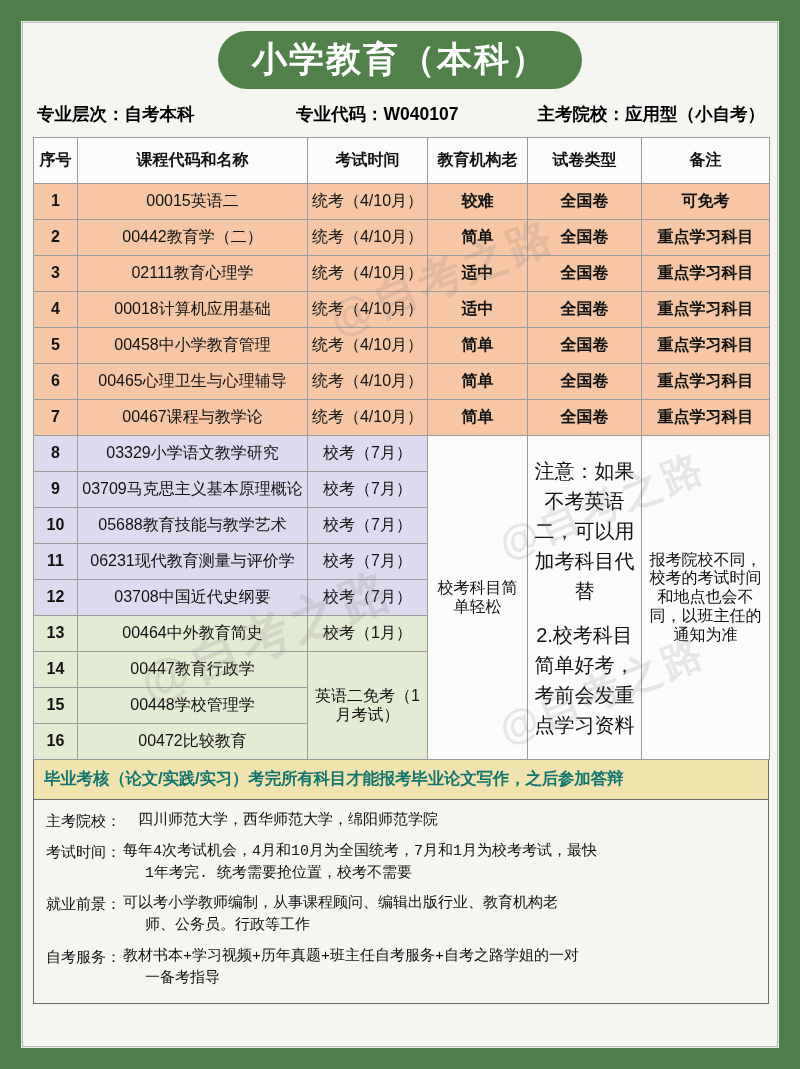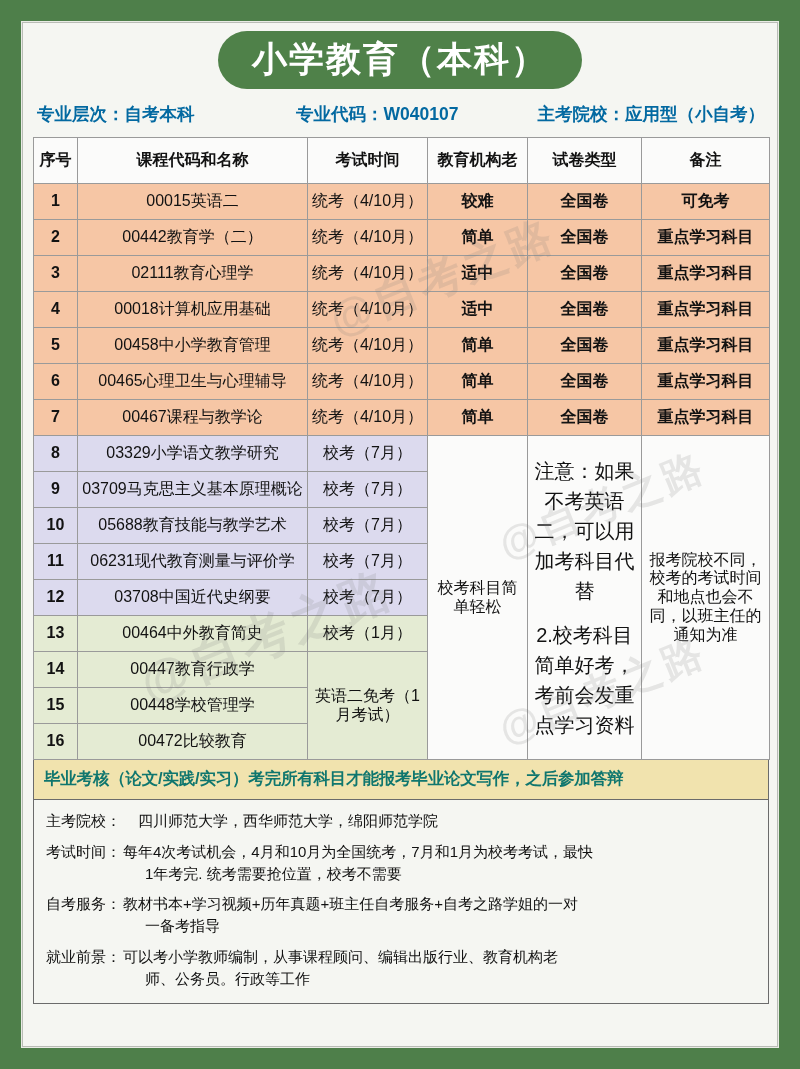--- a/index.html
+++ b/index.html
@@ -42,21 +42,21 @@
     white-space: nowrap;
   }
 
   
   .meta-row {
     display: flex;
     align-items: baseline;
     padding: 13px 12px 11px 14px;
     font-size: 17.5px;
     font-weight: bold;
-    color: #0369a1;
+    color: #000000;
     white-space: nowrap;
   }
   .meta-item { }
   .meta-a { width: 268px; }
   .meta-b { width: 250px; }
   .meta-c { flex: 1; text-align: left; }
 
   
   .tbl-wrap { padding: 0 10px; }
   table.grid {
@@ -140,21 +140,21 @@
     color: #111;
     line-height: 1.45;
     margin-bottom: 9px;
   }
   .note-line:last-child { margin-bottom: 2px; }
   .note-label {
     flex: 0 0 auto;
     white-space: nowrap;
     padding-right: 2px;
   }
-  .note-body { flex: 1 1 auto; }
+  .note-body { flex: 1 1 auto; font-family: Liberation Mono, monospace; }
   .note-body .ind { display: block; padding-left: 22px; }
 
   
   .wm {
     position: absolute;
     color: rgba(120,120,120,0.16);
     font-size: 44px;
     font-weight: bold;
     letter-spacing: 4px;
     transform: rotate(-22deg);
@@ -331,29 +331,29 @@
         </span>
       </div>
       <div class="note-line">
         <span class="note-label">考试时间：</span>
         <span class="note-body">
           <span>每年4次考试机会，4月和10月为全国统考，7月和1月为校考考试，最快</span>
           <span class="ind">1年考完. 统考需要抢位置，校考不需要</span>
         </span>
       </div>
       <div class="note-line">
+        <span class="note-label">就业前景：</span>
+        <span class="note-body">
+          <span>可以考小学教师编制，从事课程顾问、编辑出版行业、教育机构老</span>
+          <span class="ind">师、公务员。行政等工作</span>
+        </span>
+      </div>
+      <div class="note-line">
         <span class="note-label">自考服务：</span>
         <span class="note-body">
           <span>教材书本+学习视频+历年真题+班主任自考服务+自考之路学姐的一对</span>
           <span class="ind">一备考指导</span>
         </span>
       </div>
-      <div class="note-line">
-        <span class="note-label">就业前景：</span>
-        <span class="note-body">
-          <span>可以考小学教师编制，从事课程顾问、编辑出版行业、教育机构老</span>
-          <span class="ind">师、公务员。行政等工作</span>
-        </span>
-      </div>
     </div>
 
   </div>
 </div>
 
 </body></html>

